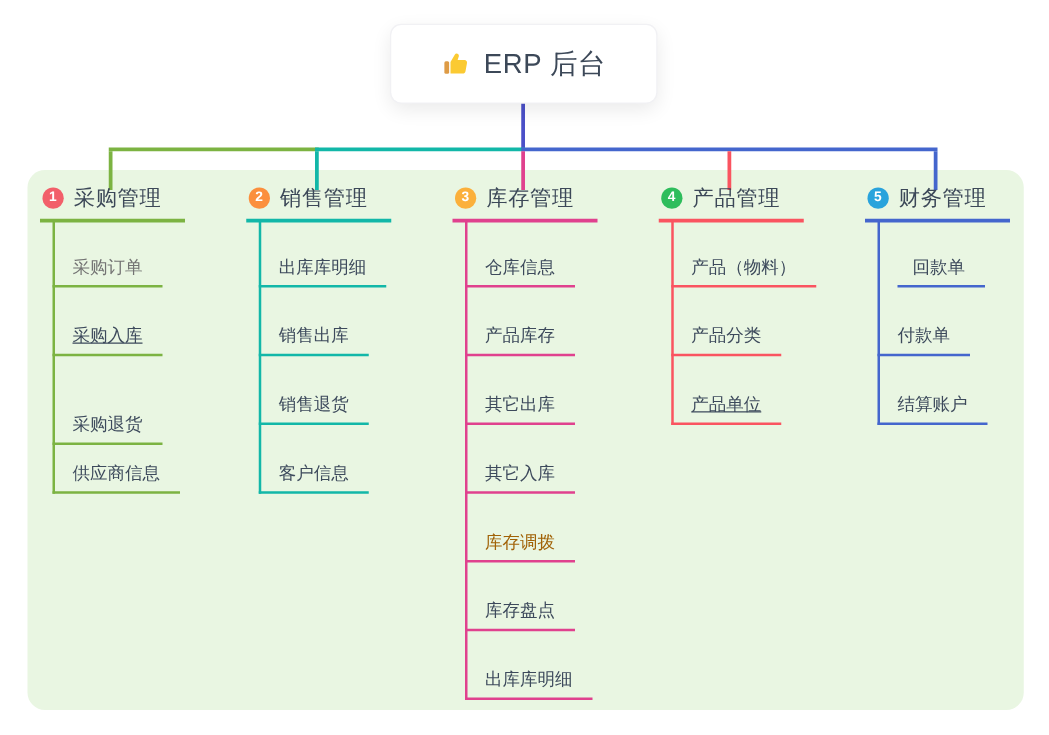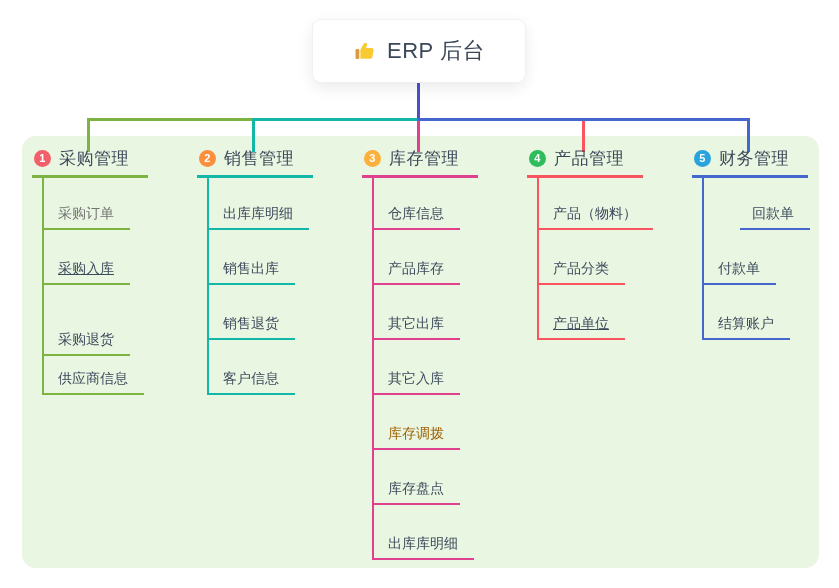--- a/index.html
+++ b/index.html
@@ -106,18 +106,18 @@
         <span class="badge" style="background: rgb(46, 189, 92);">4</span>
         <span>产品管理</span>
       </div>
       <div class="child" style="left: 537px; top: 204px; border-bottom-color: rgb(250, 84, 96); color: rgb(61, 74, 92);"><span>产品（物料）</span></div>
       <div class="child" style="left: 537px; top: 259px; border-bottom-color: rgb(250, 84, 96); color: rgb(61, 74, 92);"><span>产品分类</span></div>
       <div class="child" style="left: 537px; top: 314px; border-bottom-color: rgb(250, 84, 96); color: rgb(61, 74, 92); text-decoration: underline;"><span>产品单位</span></div>
       <div class="branch-header" style="left: 692px; top: 148px; border-bottom-color: rgb(68, 102, 205); color: rgb(60, 72, 88);">
         <span class="badge" style="background: rgb(41, 163, 220);">5</span>
         <span>财务管理</span>
       </div>
-      <div class="child" style="left: 740px; top: 204px; border-bottom-color: rgb(68, 102, 205); color: rgb(61, 74, 92); padding-left: 12px;"><span>回款单</span></div>
+      <div class="child" style="left: 718px; top: 204px; border-bottom-color: rgb(68, 102, 205); color: rgb(61, 74, 92); padding-left: 12px;"><span>回款单</span></div>
       <div class="child" style="left: 702px; top: 259px; border-bottom-color: rgb(68, 102, 205); color: rgb(61, 74, 92);"><span>付款单</span></div>
       <div class="child" style="left: 702px; top: 314px; border-bottom-color: rgb(68, 102, 205); color: rgb(61, 74, 92);"><span>结算账户</span></div>
     </div>
 
 </div>
 
 </body></html>

